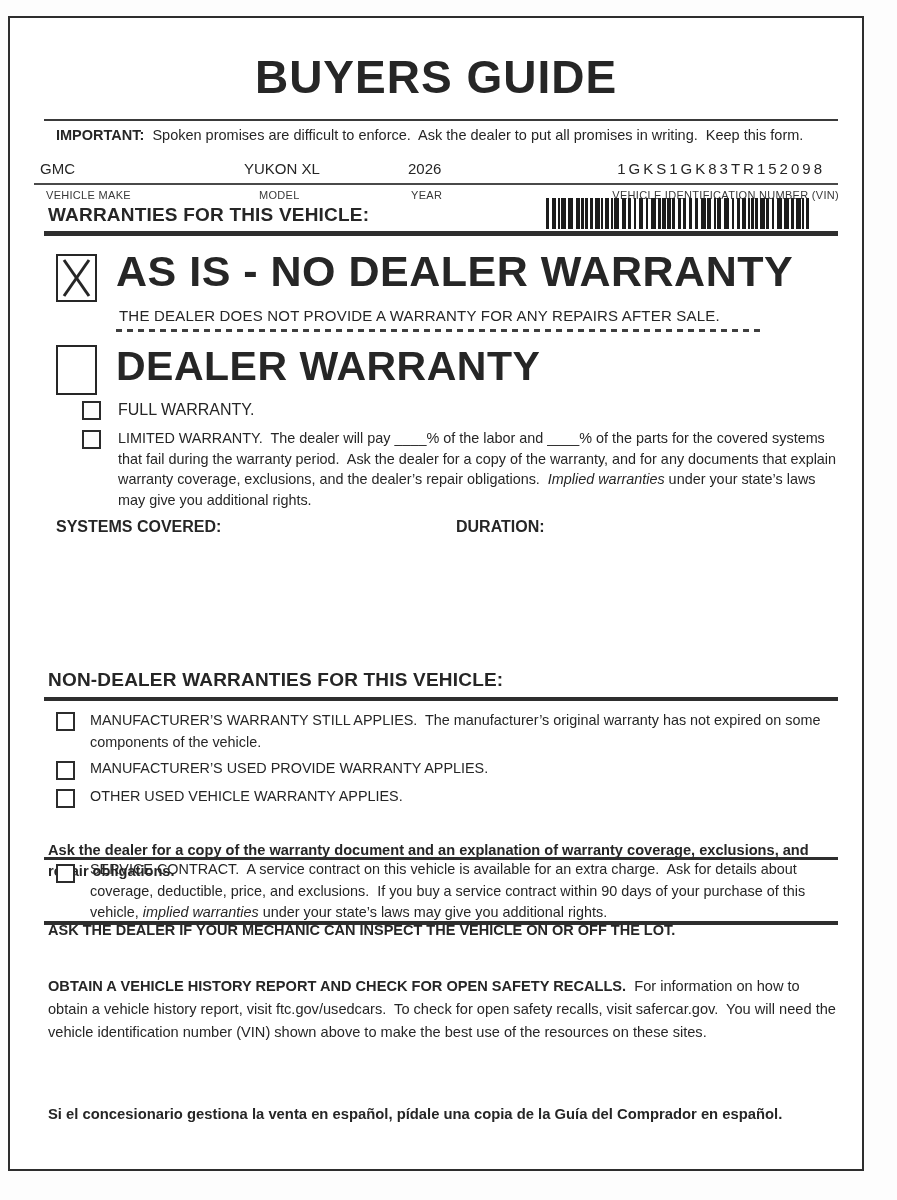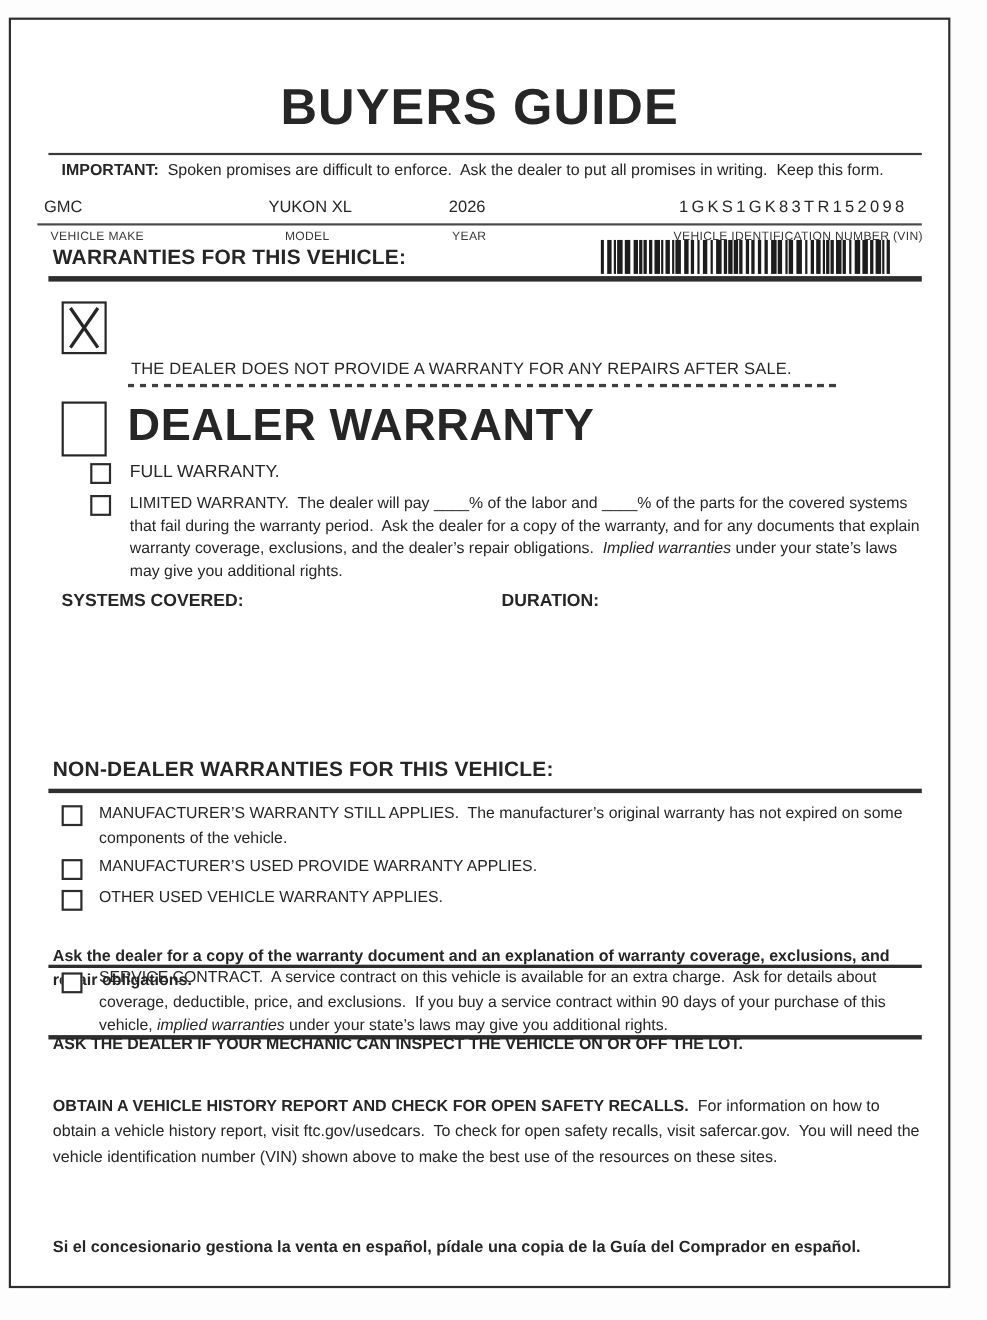--- a/index.html
+++ b/index.html
@@ -1,20 +1,20 @@
 <!DOCTYPE html>
 <html><head>
 <meta charset="utf-8">
 <style>
   html,body{margin:0;padding:0;background:#ffffff;}
   .stage{position:relative;width:897px;height:1200px;background:#fdfdfd;
          font-family:"Liberation Sans","DejaVu Sans",sans-serif;color:#262626;}
   .page{position:absolute;left:8px;top:16px;width:852px;height:1151px;
         background:#ffffff;border:2px solid #2e2e2e;}
-  .abs{position:absolute;margin-top:20px;}
+  .abs{position:absolute;}
   .pre{white-space:pre-wrap;}
   .bold{font-weight:bold;}
   .rule{background:#2e2e2e;}
   .page-title{left:0;top:32px;width:100%;text-align:center;font-size:46px;
               font-weight:bold;letter-spacing:1px;}
   .rule-1{left:34px;top:101px;width:794px;height:2px;background:#3a3a3a;}
   .important-line{left:46px;top:109px;width:800px;font-size:14.5px;white-space:nowrap;}
   .veh-val{top:142px;font-size:15px;}
   .veh-underline{left:24px;top:165px;width:804px;height:2px;background:#4a4a4a;}
   .veh-label{top:171px;font-size:11px;color:#383838;letter-spacing:0.3px;}
@@ -83,20 +83,21 @@
     <div class="abs warr-head">WARRANTIES FOR THIS VEHICLE:</div>
     <div class="abs barcode"><span style="width: 3px; background: rgb(28, 28, 28); margin-right: 3px;"></span><span style="width: 4px; background: rgb(28, 28, 28); margin-right: 2px;"></span><span style="width: 2px; background: rgb(28, 28, 28); margin-right: 1px;"></span><span style="width: 5px; background: rgb(28, 28, 28); margin-right: 2px;"></span><span style="width: 5px; background: rgb(28, 28, 28); margin-right: 3px;"></span><span style="width: 4px; background: rgb(28, 28, 28); margin-right: 1px;"></span><span style="width: 3px; background: rgb(28, 28, 28); margin-right: 1px;"></span><span style="width: 3px; background: rgb(28, 28, 28); margin-right: 2px;"></span><span style="width: 3px; background: rgb(28, 28, 28); margin-right: 2px;"></span><span style="width: 5px; background: rgb(28, 28, 28); margin-right: 1px;"></span><span style="width: 2px; background: rgb(28, 28, 28); margin-right: 2px;"></span><span style="width: 4px; background: rgb(28, 28, 28); margin-right: 2px;"></span><span style="width: 2px; background: rgb(28, 28, 28); margin-right: 1px;"></span><span style="width: 5px; background: rgb(28, 28, 28); margin-right: 3px;"></span><span style="width: 4px; background: rgb(28, 28, 28); margin-right: 2px;"></span><span style="width: 3px; background: rgb(28, 28, 28); margin-right: 3px;"></span><span style="width: 2px; background: rgb(28, 28, 28); margin-right: 3px;"></span><span style="width: 4px; background: rgb(28, 28, 28); margin-right: 3px;"></span><span style="width: 2px; background: rgb(28, 28, 28); margin-right: 3px;"></span><span style="width: 5px; background: rgb(28, 28, 28); margin-right: 2px;"></span><span style="width: 3px; background: rgb(28, 28, 28); margin-right: 1px;"></span><span style="width: 4px; background: rgb(28, 28, 28); margin-right: 1px;"></span><span style="width: 4px; background: rgb(28, 28, 28); margin-right: 1px;"></span><span style="width: 3px; background: rgb(28, 28, 28); margin-right: 3px;"></span><span style="width: 3px; background: rgb(28, 28, 28); margin-right: 2px;"></span><span style="width: 3px; background: rgb(28, 28, 28); margin-right: 3px;"></span><span style="width: 3px; background: rgb(28, 28, 28); margin-right: 3px;"></span><span style="width: 3px; background: rgb(28, 28, 28); margin-right: 3px;"></span><span style="width: 5px; background: rgb(28, 28, 28); margin-right: 1px;"></span><span style="width: 4px; background: rgb(28, 28, 28); margin-right: 3px;"></span><span style="width: 2px; background: rgb(28, 28, 28); margin-right: 1px;"></span><span style="width: 4px; background: rgb(28, 28, 28); margin-right: 3px;"></span><span style="width: 5px; background: rgb(28, 28, 28); margin-right: 3px;"></span><span style="width: 2px; background: rgb(28, 28, 28); margin-right: 3px;"></span><span style="width: 3px; background: rgb(28, 28, 28); margin-right: 2px;"></span><span style="width: 4px; background: rgb(28, 28, 28); margin-right: 2px;"></span><span style="width: 2px; background: rgb(28, 28, 28); margin-right: 1px;"></span><span style="width: 3px; background: rgb(28, 28, 28); margin-right: 1px;"></span><span style="width: 3px; background: rgb(28, 28, 28); margin-right: 2px;"></span><span style="width: 5px; background: rgb(28, 28, 28); margin-right: 1px;"></span><span style="width: 3px; background: rgb(28, 28, 28); margin-right: 3px;"></span><span style="width: 2px; background: rgb(28, 28, 28); margin-right: 3px;"></span><span style="width: 5px; background: rgb(28, 28, 28); margin-right: 2px;"></span><span style="width: 5px; background: rgb(28, 28, 28); margin-right: 2px;"></span><span style="width: 3px; background: rgb(28, 28, 28); margin-right: 2px;"></span><span style="width: 5px; background: rgb(28, 28, 28); margin-right: 1px;"></span><span style="width: 2px; background: rgb(28, 28, 28); margin-right: 2px;"></span><span style="width: 3px; background: rgb(28, 28, 28); margin-right: 2px;"></span></div>
     <div class="abs rule rule-thick1"></div>
 
     <div class="abs cb-large asis-box">
       <svg class="xmark" viewBox="0 0 37 44" preserveAspectRatio="none">
         <line x1="6" y1="4" x2="31" y2="40" stroke="#262626" stroke-width="3"></line>
         <line x1="31" y1="4" x2="6" y2="40" stroke="#262626" stroke-width="3"></line>
       </svg>
     </div>
+    <div class="abs asis-head">AS IS - NO DEALER WARRANTY</div>
     <div class="abs asis-sub">THE DEALER DOES NOT PROVIDE A WARRANTY FOR ANY REPAIRS AFTER SALE.</div>
     <div class="abs dashed"></div>
 
     <div class="abs cb-large dw-box"></div>
     <div class="abs dw-head">DEALER WARRANTY</div>
 
     <div class="abs cb-small full-box"></div>
     <div class="abs full-label">FULL WARRANTY.</div>
 
     <div class="abs cb-small ltd-box"></div>

